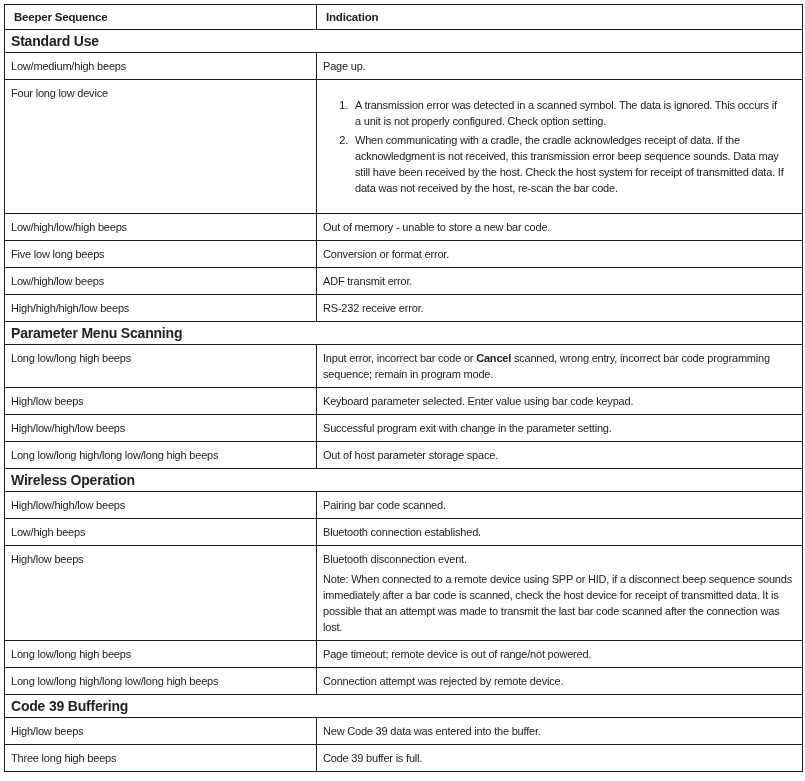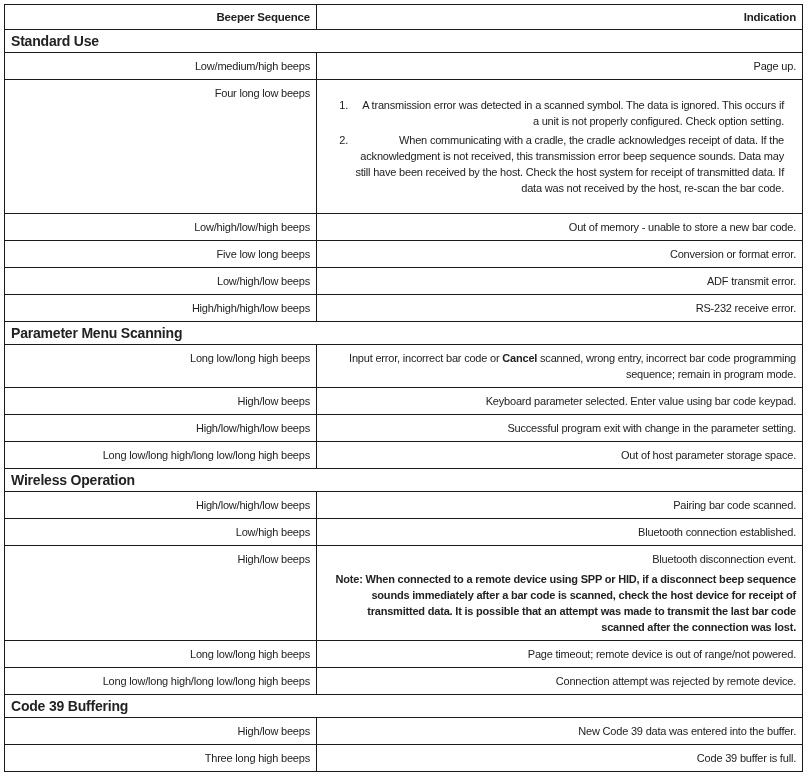--- a/index.html
+++ b/index.html
@@ -17,38 +17,38 @@
   .doc-table col.c2 { width: 486px; }
   .doc-table th, .doc-table td {
     border: 1px solid #1a1a1a;
     padding: 0 6px;
     vertical-align: top;
     line-height: 16px;
     letter-spacing: -0.2px;
   }
   .doc-table th {
     font-weight: bold;
-    text-align: right;
+    text-align: left;
     height: 24px;
     vertical-align: middle;
     font-size: 11.5px;
     padding-left: 9px;
   }
   .doc-table tr.section td {
     font-weight: bold;
     height: 22px;
     vertical-align: middle;
     font-size: 14px;
   }
-  .doc-table tr.row td { padding-top: 5px; padding-bottom: 5px; text-align: right; }
+  .doc-table tr.row td { padding-top: 5px; padding-bottom: 5px; }
   .doc-table tr.row td.single { height: 15px; }
   ol.items { margin: 12px; padding: 0 0 0 16px; }
   ol.items li { padding-left: 4px; margin-bottom: 3px; }
   ol.items li:last-child { margin-bottom: 0; }
-  .para + .para { margin-top: 4px; font-weight: bold; }
+  .para + .para { margin-top: 4px; }
   .bold { font-weight: bold; }
 </style>
 </head>
 <body>
 
 <table class="doc-table">
   <colgroup>
       <col class="c1">
       <col class="c2">
     </colgroup>
@@ -60,21 +60,21 @@
   </thead>
   <tbody id="table-body">
       <tr class="section">
         <td colspan="2">Standard Use</td>
       </tr>
       <tr class="row">
         <td class="single">Low/medium/high beeps</td>
         <td class="single">Page up.</td>
       </tr>
       <tr class="row">
-        <td>Four long low beeps</td>
+        <td>Four long low device</td>
         <td>
           <ol class="items">
             <li>A transmission error was detected in a scanned symbol. The data is ignored. This occurs if a unit is not properly configured. Check option setting.</li>
             <li>When communicating with a cradle, the cradle acknowledges receipt of data. If the acknowledgment is not received, this transmission error beep sequence sounds. Data may still have been received by the host. Check the host system for receipt of transmitted data. If data was not received by the host, re-scan the bar code.</li>
           </ol>
         </td>
       </tr>
       <tr class="row">
         <td class="single">Low/high/low/high beeps</td>
         <td class="single">Out of memory - unable to store a new bar code.</td>

